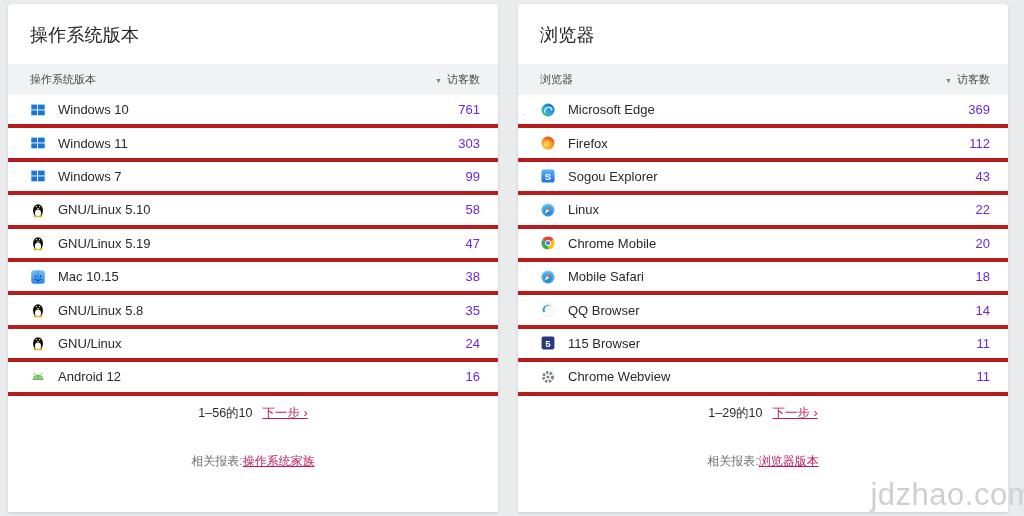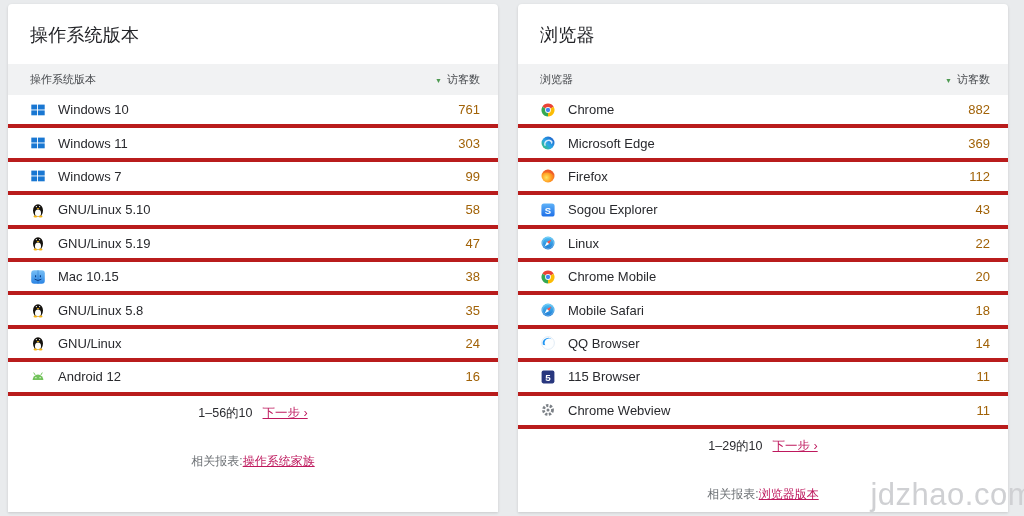--- a/index.html
+++ b/index.html
@@ -62,21 +62,21 @@
     align-items: center;
     height: 33.4px;
     padding: 0 18px 0 22px;
     border-bottom: 4px solid #b91c1c;
     font-size: 13px;
     color: #28292d;
     cursor: pointer;
   }
   .row-icon { width: 16px; height: 16px; margin-right: 12px; flex: none; }
   .rlabel { flex: 1; white-space: nowrap; overflow: hidden; }
-  .rvalue { text-align: center; color: #a16207; }
+  .rvalue { text-align: center; color: #6d28d9; }
   .pager {
     display: flex;
     justify-content: center;
     align-items: center;
     gap: 10px;
     margin-top: 9px;
     font-size: 12.5px;
     color: #2a2b2f;
     flex: none;
   }
@@ -306,27 +306,20 @@
     <h2 class="card-title">浏览器</h2>
     <div class="thead">
       <span class="th-dim">浏览器</span>
       <span class="th-metric">
         <span class="tri">▼</span>
         <span>访客数</span>
       </span>
     </div>
     <div class="tbody">
 
-        <div class="trow">
-          <svg class="row-icon" viewBox="0 0 16 16">
-            <use href="#sym-chrome"></use>
-          </svg>
-          <span class="rlabel">Chrome</span>
-          <span class="rvalue">882</span>
-        </div>
 
         <div class="trow">
           <svg class="row-icon" viewBox="0 0 16 16">
             <use href="#sym-edge"></use>
           </svg>
           <span class="rlabel">Microsoft Edge</span>
           <span class="rvalue">369</span>
         </div>
 
         <div class="trow">

